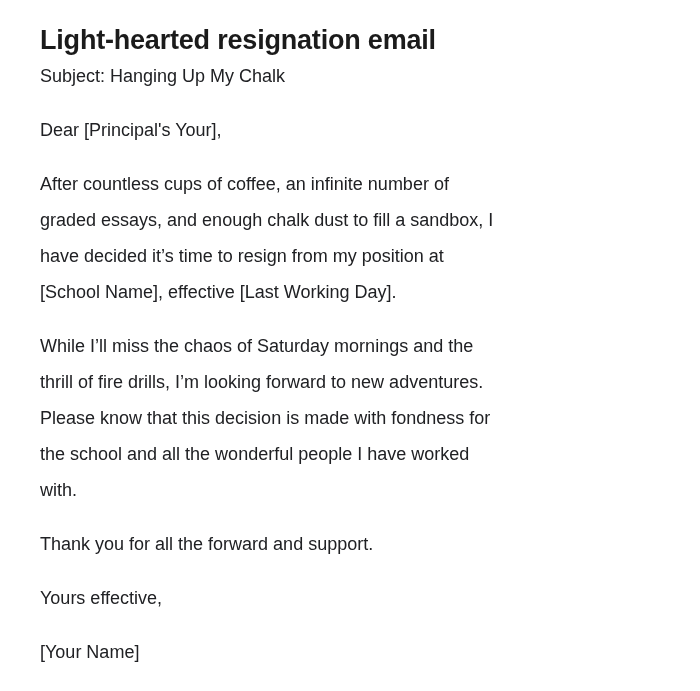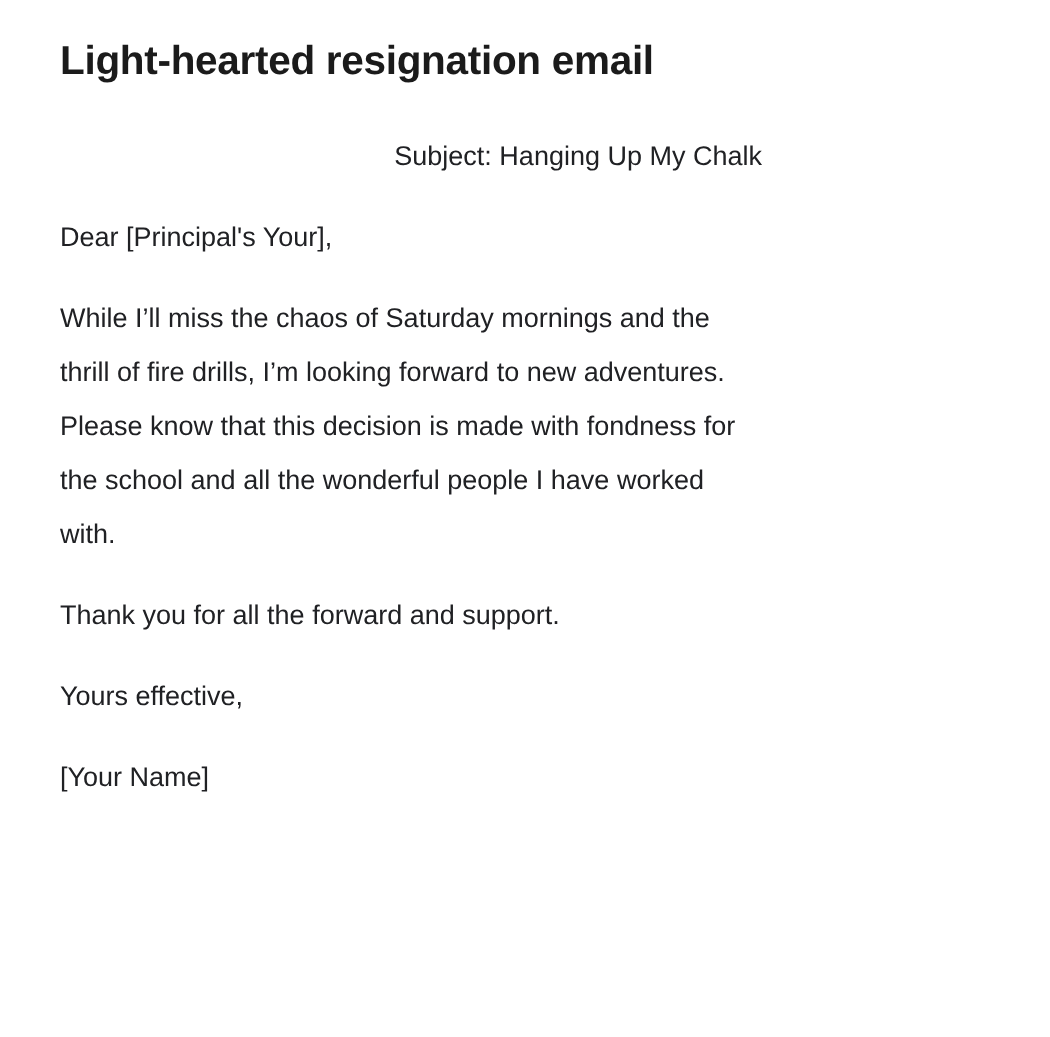--- a/index.html
+++ b/index.html
@@ -38,35 +38,35 @@
     margin: 18px 0 0 0;
     font-size: 18px;
     line-height: 36px;
     font-weight: 400;
     color: #202124;
     font-family: "Liberation Sans", sans-serif;
     max-width: 600px;
   }
 
   .doc-paragraph.subject {
-    margin-top: 28px;
-    text-align: right;
+    margin-top: 0;
   }
 </style>
 </head>
 <body>
 
 <div class="document">
 
   <h1 class="doc-title">Light-hearted resignation email</h1>
 
   <p class="doc-paragraph subject">Subject: Hanging Up My Chalk</p>
 
   <p class="doc-paragraph">Dear [Principal's Your],</p>
 
+  <p class="doc-paragraph">After countless cups of coffee, an infinite number of graded essays, and enough chalk dust to fill a sandbox, I have decided it’s time to resign from my position at [School Name], effective [Last Working Day].</p>
 
   <p class="doc-paragraph">While I’ll miss the chaos of Saturday mornings and the thrill of fire drills, I’m looking forward to new adventures. Please know that this decision is made with fondness for the school and all the wonderful people I have worked with.</p>
 
   <p class="doc-paragraph">Thank you for all the forward and support.</p>
 
   <p class="doc-paragraph">Yours effective,</p>
 
   <p class="doc-paragraph">[Your Name]</p>
 
 </div>

